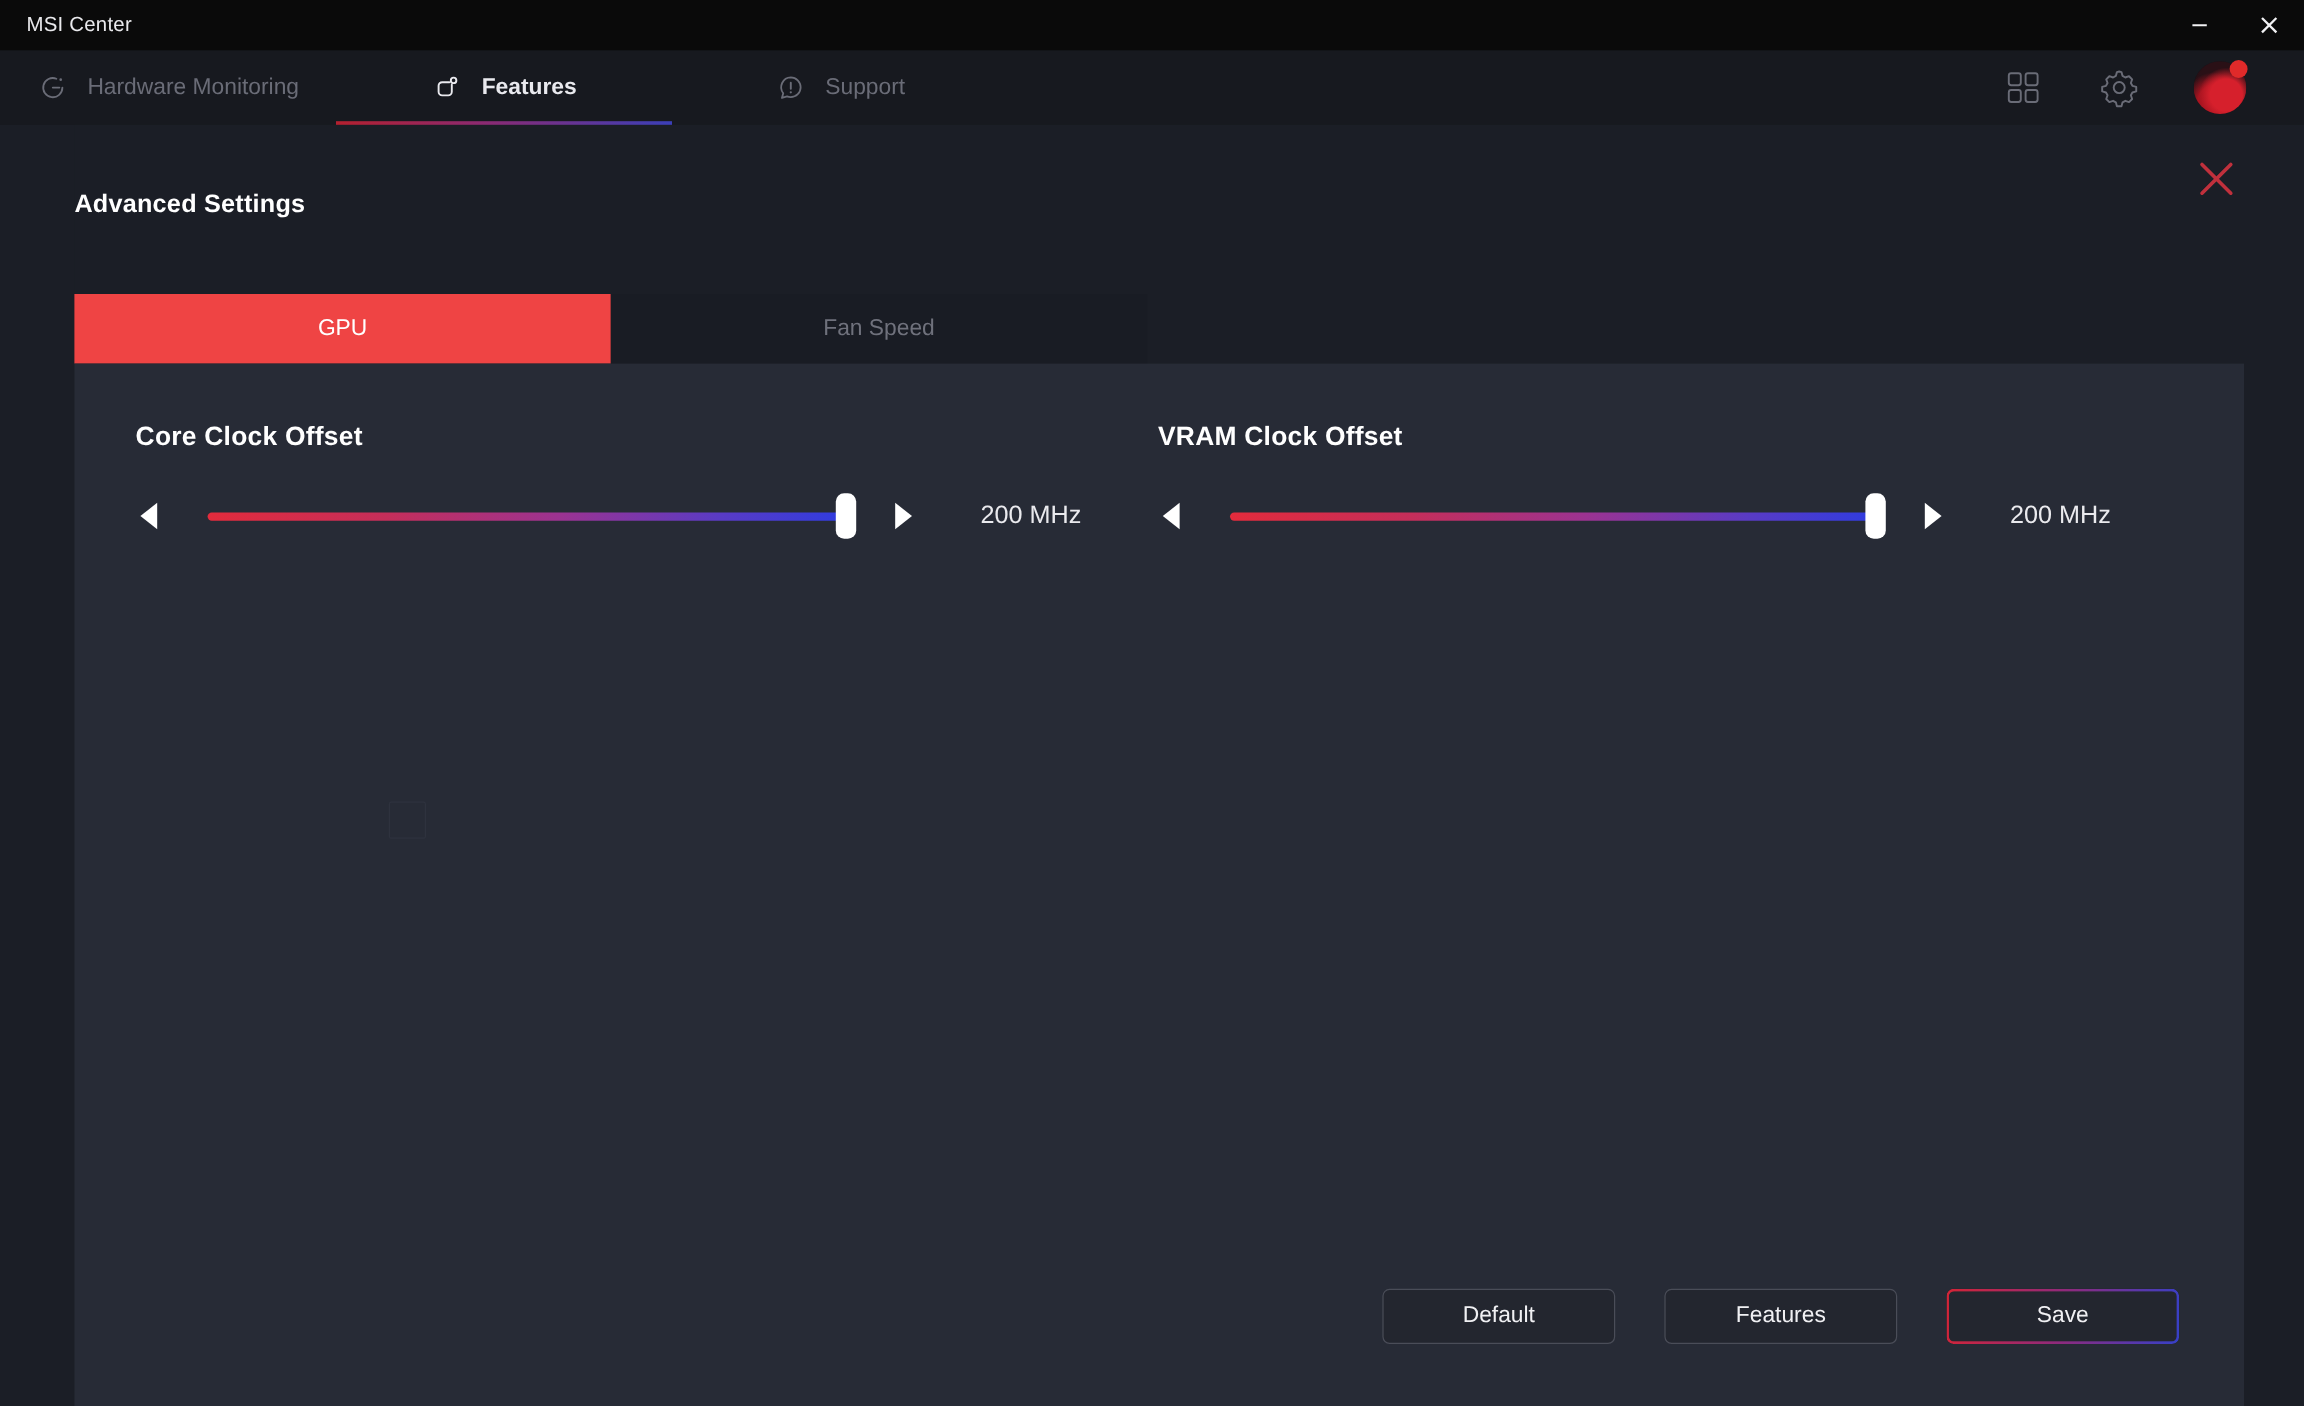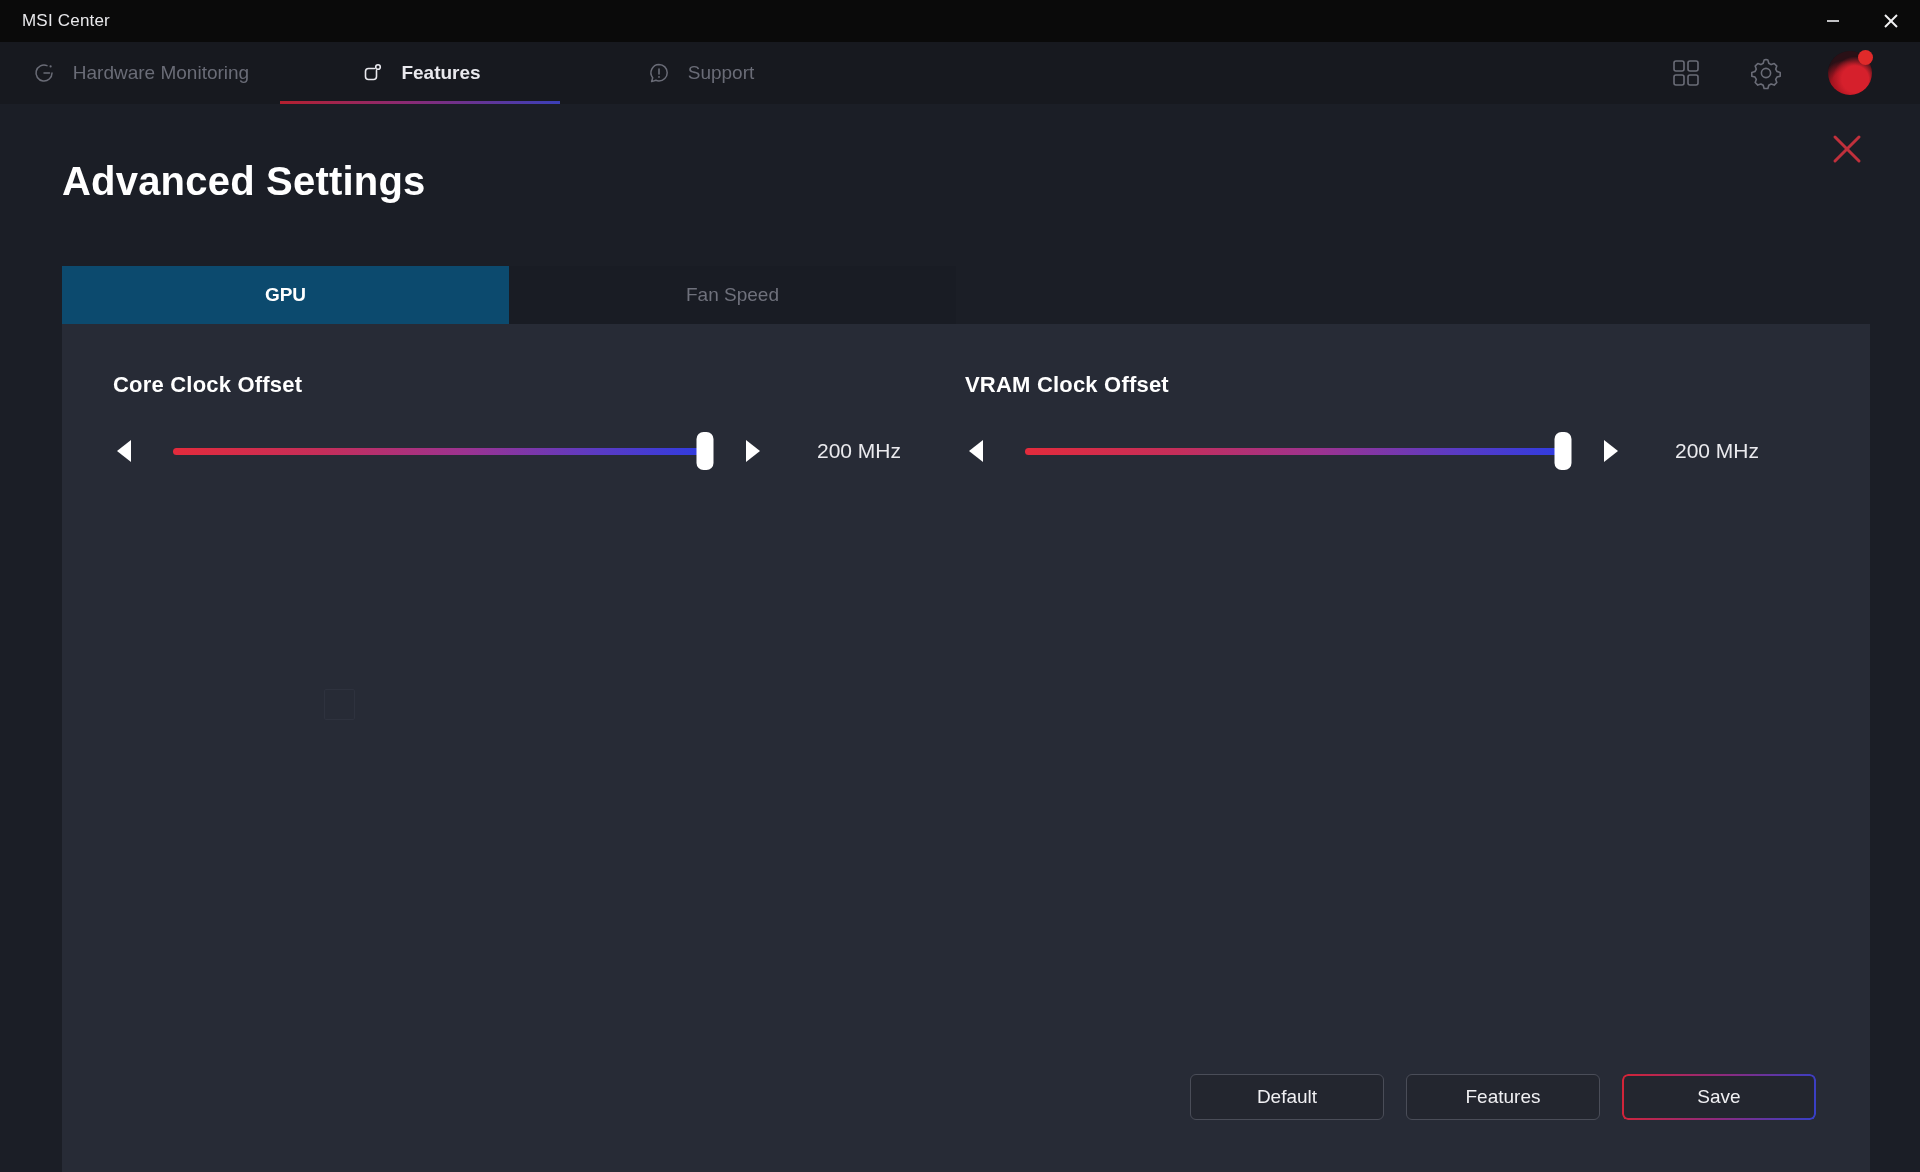--- a/index.html
+++ b/index.html
@@ -146,21 +146,21 @@
     top: 22px;
     right: 50px;
     width: 46px; height: 46px;
     display: flex; align-items: center; justify-content: center;
     cursor: pointer;
     z-index: 10;
   }
 
   .page-title {
     margin: 55px 0 0 0;
-    font-size: 40px;
+    font-size: 21px;
     font-weight: bold;
     color: #ffffff;
     letter-spacing: .2px;
   }
 
   
   .subtabs {
     margin-top: 62px;
     display: flex;
     width: 1808px;
@@ -171,23 +171,22 @@
     width: 447px;
     display: flex;
     align-items: center;
     justify-content: center;
     font-size: 19px;
     cursor: pointer;
     background: #191c24;
     color: #6f717c;
   }
   .subtab.active {
-    background: #0c4a6e;
+    background: #ef4444;
     color: #ffffff;
-    font-weight: bold;
   }
 
   
   .panel {
     width: 1808px;
     flex: 1 1 auto;
     background: #272b36;
     position: relative;
     padding: 0;
   }
@@ -269,21 +268,21 @@
     border: 1px solid #2e323e;
     border-radius: 2px;
   }
 
   
   .footer {
     position: absolute;
     right: 54px;
     bottom: 52px;
     display: flex;
-    gap: 22px;
+    gap: 41px;
   }
   .btn {
     width: 194px;
     height: 46px;
     border-radius: 6px;
     display: flex;
     align-items: center;
     justify-content: center;
     font-size: 19px;
     color: #f0f0f3;

